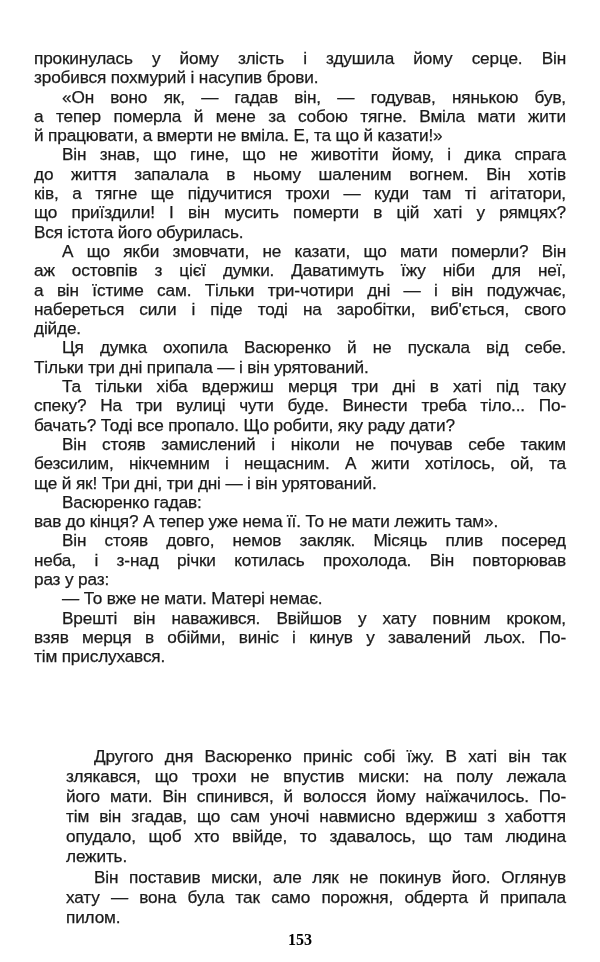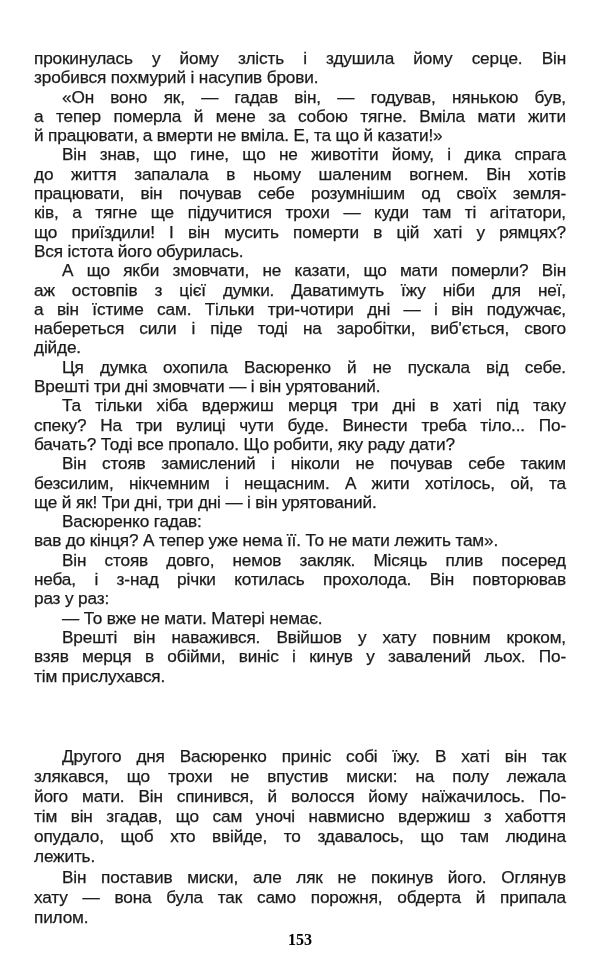--- a/index.html
+++ b/index.html
@@ -48,20 +48,21 @@
   }
   .line.indent {
     padding-left: 28px;
   }
   .line.last {
     text-align-last: left;
   }
   .section-2 .line {
     height: 20.1px;
     line-height: 20.1px;
+    margin-left: 32px;
   }
   .page-number {
     position: absolute;
     left: 0;
     width: 600px;
     top: 919px;
     text-align: center;
     font-size: 16px;
     font-weight: bold;
     font-family: "Liberation Serif", "DejaVu Serif", serif;
@@ -78,35 +79,34 @@
         <span class="line last">зробився похмурий і насупив брови.</span>
       </div>
       <div class="para">
         <span class="line indent">«Он воно як, — гадав він, — годував, нянькою був,</span>
         <span class="line">а тепер померла й мене за собою тягне. Вміла мати жити</span>
         <span class="line last">й працювати, а вмерти не вміла. Е, та що й казати!»</span>
       </div>
       <div class="para">
         <span class="line indent">Він знав, що гине, що не животіти йому, і дика спрага</span>
         <span class="line">до життя запалала в ньому шаленим вогнем. Він хотів</span>
-        <span class="line">працювати, він почував себе розумнішим од своїх земля-</span>
         <span class="line">ків, а тягне ще підучитися трохи — куди там ті агітатори,</span>
         <span class="line">що приїздили! І він мусить померти в цій хаті у рямцях?</span>
         <span class="line last">Вся істота його обурилась.</span>
       </div>
       <div class="para">
         <span class="line indent">А що якби змовчати, не казати, що мати померли? Він</span>
         <span class="line">аж остовпів з цієї думки. Даватимуть їжу ніби для неї,</span>
         <span class="line">а він їстиме сам. Тільки три-чотири дні — і він подужчає,</span>
         <span class="line">набереться сили і піде тоді на заробітки, виб'ється, свого</span>
         <span class="line last">дійде.</span>
       </div>
       <div class="para">
         <span class="line indent">Ця думка охопила Васюренко й не пускала від себе.</span>
-        <span class="line last">Врешті три дні змовчати — і він урятований.</span>
+        <span class="line last">Тільки три дні припала — і він урятований.</span>
       </div>
       <div class="para">
         <span class="line indent">Та тільки хіба вдержиш мерця три дні в хаті під таку</span>
         <span class="line">спеку? На три вулиці чути буде. Винести треба тіло... По-</span>
         <span class="line last">бачать? Тоді все пропало. Що робити, яку раду дати?</span>
       </div>
       <div class="para">
         <span class="line indent">Він стояв замислений і ніколи не почував себе таким</span>
         <span class="line">безсилим, нікчемним і нещасним. А жити хотілось, ой, та</span>
         <span class="line last">ще й як! Три дні, три дні — і він урятований.</span>

